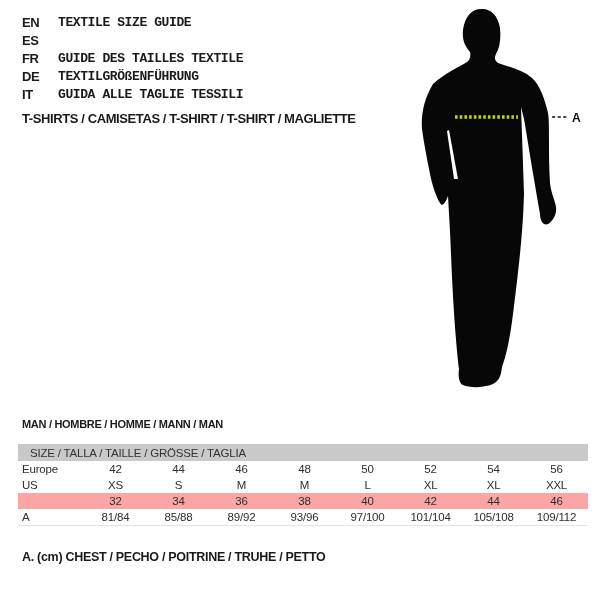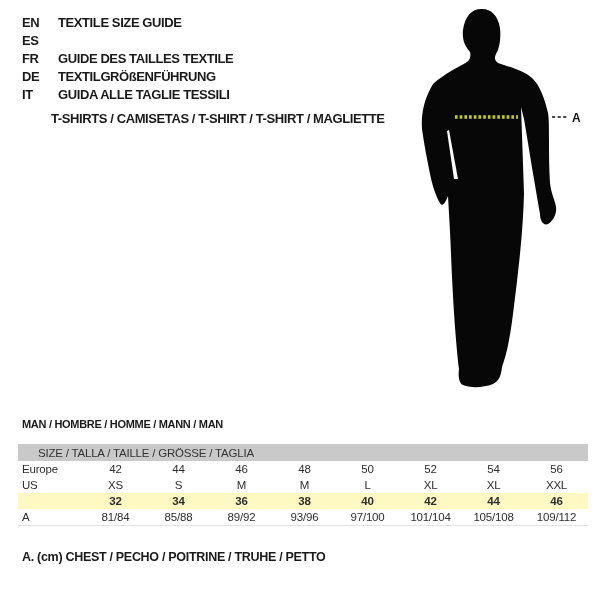--- a/index.html
+++ b/index.html
@@ -5,43 +5,43 @@
   html,body{margin:0;padding:0;}
   body{
     width:600px;height:600px;position:relative;background:#ffffff;
     font-family:"Liberation Sans","DejaVu Sans",sans-serif;
     color:#1a1a1a;overflow:hidden;
   }
   
   .lang-list{position:absolute;left:22px;top:13px;}
   .lang-row{display:flex;height:18px;align-items:center;}
   .lang-code{width:36px;font-size:13px;font-weight:bold;letter-spacing:-0.4px;}
-  .lang-label{font-size:13px;font-weight:bold;letter-spacing:-0.4px;white-space:nowrap;}
+  .lang-label{font-size:13px;font-weight:bold;letter-spacing:-0.4px;white-space:nowrap;font-family:Liberation Mono, monospace;}
   
-  .garment-lines{position:absolute;left:22px;top:109px;margin-left:29px;}
+  .garment-lines{position:absolute;left:22px;top:109px;}
   .garment-line{font-size:13px;font-weight:bold;letter-spacing:-0.4px;height:19px;line-height:19px;white-space:nowrap;}
   
   .figure-wrap{position:absolute;left:415px;top:4px;width:190px;height:392px;}
   .figure-wrap svg{display:block;}
   .measure-a-text{font-family:"Liberation Sans","DejaVu Sans",sans-serif;font-size:12px;font-weight:600;fill:#111;}
   
   .section-title{position:absolute;left:22px;top:418px;font-size:11px;font-weight:bold;letter-spacing:-0.3px;white-space:nowrap;}
   
   .size-table-wrap{position:absolute;left:18px;top:444px;width:570px;}
   table.size-table{width:570px;border-collapse:collapse;table-layout:fixed;border-bottom:1px solid #e3e3e3;}
   table.size-table col.label-col{width:66px;}
   .size-table td,.size-table th{
     font-size:11.5px;font-weight:normal;letter-spacing:-0.2px;color:#2e2e2e;
     height:16px;padding:0;text-align:center;vertical-align:middle;white-space:nowrap;
   }
   .size-table .tbl-header th{
-    background:#c9c9c9;text-align:left;padding-left:20px;color:#333;height:17px;
+    background:#c9c9c9;text-align:left;padding-left:12px;color:#333;height:17px;
   }
   .size-table .row-label{text-align:left;padding-left:4px;}
-  .size-table tr.shaded td,.size-table tr.shaded th{background:#fef9c3;font-weight:bold;}
+  .size-table tr.shaded td,.size-table tr.shaded th{background:#fca5a5;}
   
   .footnote{position:absolute;left:22px;top:550px;font-size:12.5px;font-weight:bold;letter-spacing:-0.3px;white-space:nowrap;}
 </style>
 </head>
 <body>
 
 <div class="lang-list">
   <div class="lang-row">
     <span class="lang-code">EN</span>
     <span class="lang-label">TEXTILE SIZE GUIDE</span>

